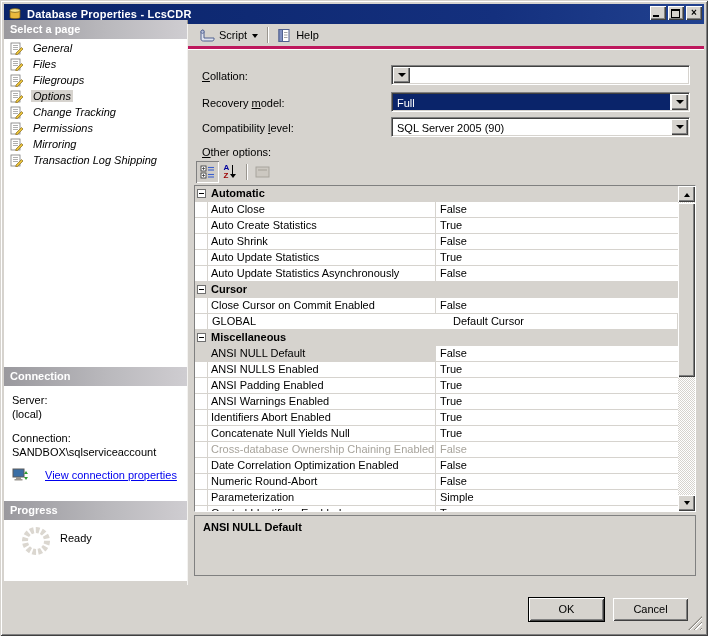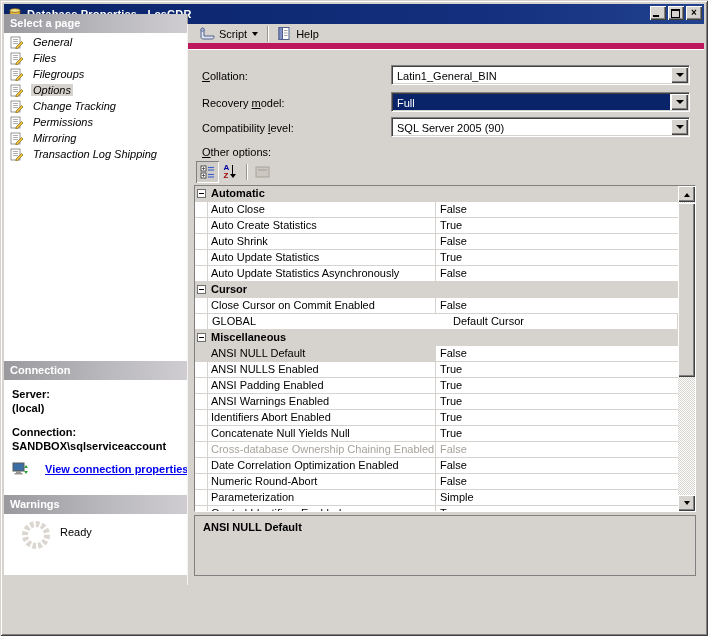--- a/index.html
+++ b/index.html
@@ -11,34 +11,34 @@
     background:linear-gradient(90deg,#0a246a 0%,#14307e 70%,#21418f 100%);
     display:flex;align-items:center;padding-left:4px;box-sizing:border-box;}
   .titlebar .ttl{color:#fff;font-weight:bold;margin-left:5px;letter-spacing:.2px;}
   .winbtns{position:absolute;right:2px;top:2px;display:flex;}
   .wbtn{width:16px;height:14px;background:#d6d3ce;margin-left:2px;position:relative;
     box-shadow:inset 1px 1px 0 #fff,inset -1px -1px 0 #404040,inset -2px -2px 0 #808080;}
   .wbtn.min::after{content:"";position:absolute;left:3px;bottom:3px;width:6px;height:2px;background:#000;}
   .wbtn.max::after{content:"";position:absolute;left:3px;top:3px;width:7px;height:6px;border:1px solid #000;border-top-width:2px;}
   .wbtn.cls{font-weight:bold;font-size:10px;text-align:center;line-height:13px;}
   
-  .leftpane{position:absolute;left:4px;top:14px;width:183px;height:561px;background:#fff;border-right:1px solid #9a968f;}
+  .leftpane{position:absolute;left:4px;top:20px;width:183px;height:561px;background:#fff;border-right:1px solid #9a968f;}
   .sechdr{position:absolute;left:0;right:0;height:19px;line-height:19px;padding-left:6px;box-sizing:border-box;
     color:#fff;font-weight:bold;background:linear-gradient(90deg,#9a999e 0%,#b9b8bc 55%,#cfcdd1 100%);}
   .pagelist{position:absolute;left:0;top:20px;right:1px;}
   .page-item{display:flex;align-items:center;height:16px;padding-left:6px;cursor:default;}
   .page-item svg{flex:0 0 auto;}
   .page-label{margin-left:7px;padding:0 2px;white-space:nowrap;font-style:italic;}
   .page-item.selected .page-label{background:#d6d3ce;}
-  .conn-block span{position:absolute;left:8px;white-space:nowrap;font-weight:bold;}
+  .conn-block span{position:absolute;left:8px;white-space:nowrap;}
   .link{color:#0000ee;text-decoration:underline;cursor:pointer;margin-left:11px;}
   .spinner{position:absolute;left:16px;top:505px;}
   
   .rightpane{position:absolute;left:187px;top:24px;width:517px;height:561px;background:#d6d3ce;border-left:1px solid #f4f3f1;box-sizing:border-box;}
-  .toolbar{position:absolute;left:0;top:0;right:0;height:25px;border-bottom:6px solid #be185d;box-shadow:0 1px 0 #fff;display:flex;align-items:center;padding-left:6px;box-sizing:border-box;}
+  .toolbar{position:absolute;left:0;top:0;right:0;height:25px;border-bottom:3px solid #be185d;box-shadow:0 1px 0 #fff;display:flex;align-items:center;padding-left:6px;box-sizing:border-box;}
   .tbbtn{display:flex;align-items:center;height:20px;padding:0 5px;cursor:default;}
   .tbbtn .lbl{margin-left:4px;}
   .tbsep{width:1px;height:16px;background:#9a968f;box-shadow:1px 0 0 #fff;margin:0 4px;}
   .darr{width:0;height:0;border:3px solid transparent;border-top:4px solid #000;margin-left:5px;margin-top:4px;}
   
   .flabel{position:absolute;left:14px;white-space:nowrap;}
   .combo{position:absolute;left:203px;right:14px;height:20px;background:#fff;box-sizing:border-box;
     border:1px solid;border-color:#808080 #fff #fff #808080;box-shadow:inset 1px 1px 0 #404040,inset -1px -1px 0 #d6d3ce;display:flex;}
   .combo-text{flex:1;line-height:18px;padding-left:4px;margin:1px 0 1px 1px;white-space:nowrap;overflow:hidden;}
   .combo.sel .combo-text{background:#0a246a;color:#fff;}
@@ -210,21 +210,21 @@
       <svg width="17" height="15" viewBox="0 0 17 15" style="position:absolute;left:8px;top:448px;">
         <rect x="1" y="1" width="11" height="8" fill="#3a6ea5" stroke="#5a5a5a" stroke-width="1"></rect>
         <rect x="4" y="9" width="5" height="2" fill="#9a968f"></rect>
         <rect x="2.5" y="11" width="8" height="1.5" fill="#9a968f"></rect>
         <path d="M12 6 L16 6 L14 3 Z" fill="#2f9e2f"></path>
         <path d="M12 9 L16 9 L14 12 Z" fill="#2f9e2f"></path>
       </svg>
       <span class="link" style="top:449px;left:30px;">View connection properties</span>
     </div>
 
-    <div class="sechdr" style="top:481px;">Warnings</div>
+    <div class="sechdr" style="top:481px;">Progress</div>
     <div class="spinner">
       <svg width="32" height="32" viewBox="0 0 32 32">
         <circle cx="16" cy="16" r="11" fill="none" stroke="#dbd7d0" stroke-width="6" stroke-dasharray="3.6 2.1"></circle>
       </svg>
     </div>
     <span style="position:absolute;left:56px;top:512px;">Ready</span>
   </div>
 
   <div class="rightpane">
 
@@ -245,21 +245,20 @@
           <line x1="7" y1="4.5" x2="10.5" y2="4.5" stroke="#9a9a9a" stroke-width="0.9"></line>
           <line x1="7" y1="7" x2="10.5" y2="7" stroke="#9a9a9a" stroke-width="0.9"></line>
           <line x1="7" y1="9.5" x2="10.5" y2="9.5" stroke="#9a9a9a" stroke-width="0.9"></line>
         </svg>
         <span class="lbl">Help</span>
       </div>
     </div>
 
     <span class="flabel" style="top:46px;"><span></span><u>C</u><span>ollation:</span></span>
     <div class="combo" style="top:41px;">
-      <span class="combo-text">Latin1_General_BIN</span>
       <span class="dropbtn">
           <i></i>
         </span>
     </div>
 
     <span class="flabel" style="top:73px;"><span>Recovery </span><u>m</u><span>odel:</span></span>
     <div class="combo sel" style="top:68px;">
       <span class="combo-text">Full</span>
       <span class="dropbtn">
           <i></i>
@@ -431,14 +430,19 @@
             <span class="tri-dn"></span>
           </div>
       </div>
     </div>
 
     <div class="descpanel">
       <span>ANSI NULL Default</span>
     </div>
   </div>
 
+  <div class="footer">
+    <div class="btn ok default">OK</div>
+    <div class="btn cancel">Cancel</div>
+    <div class="grip"></div>
+  </div>
 
 </div>
 
 </body></html>

